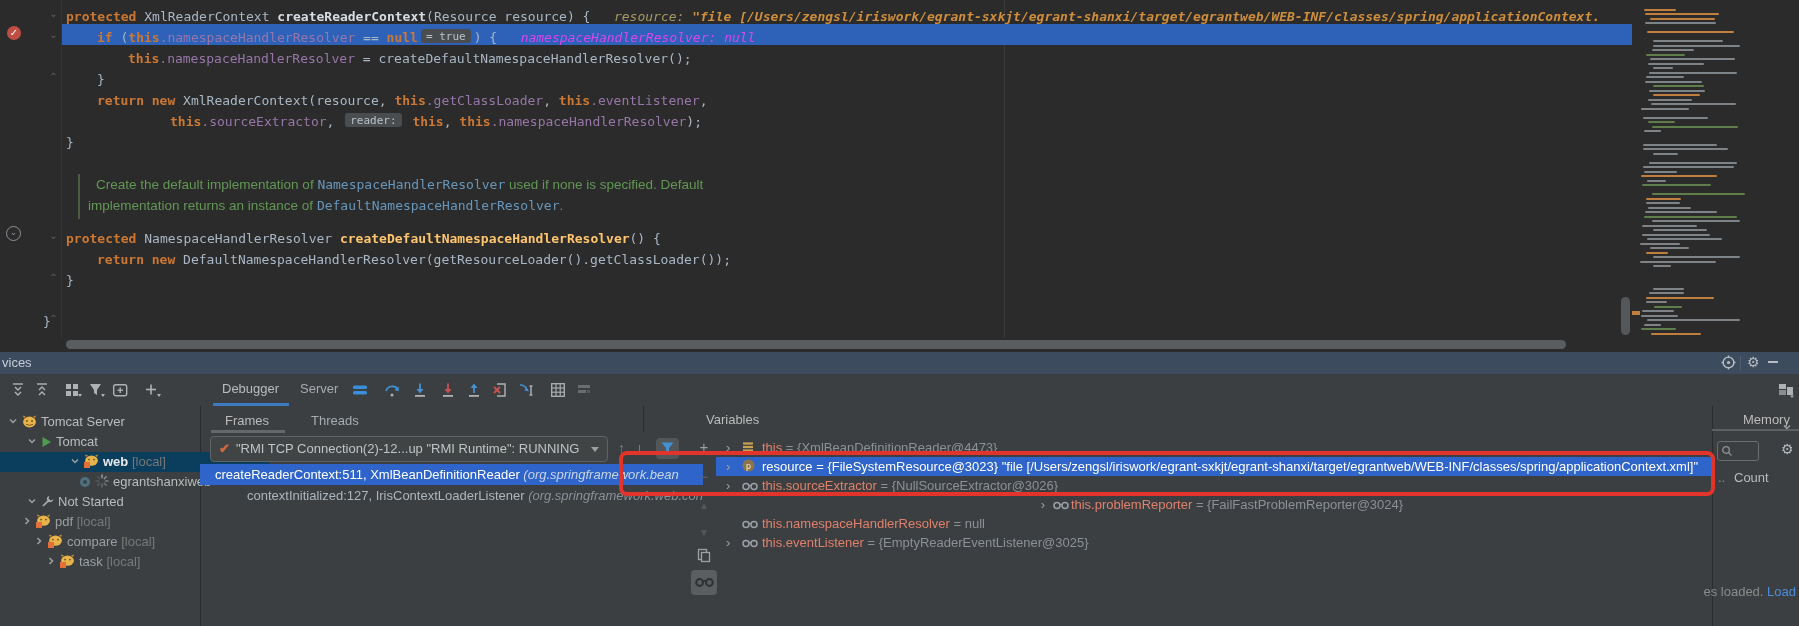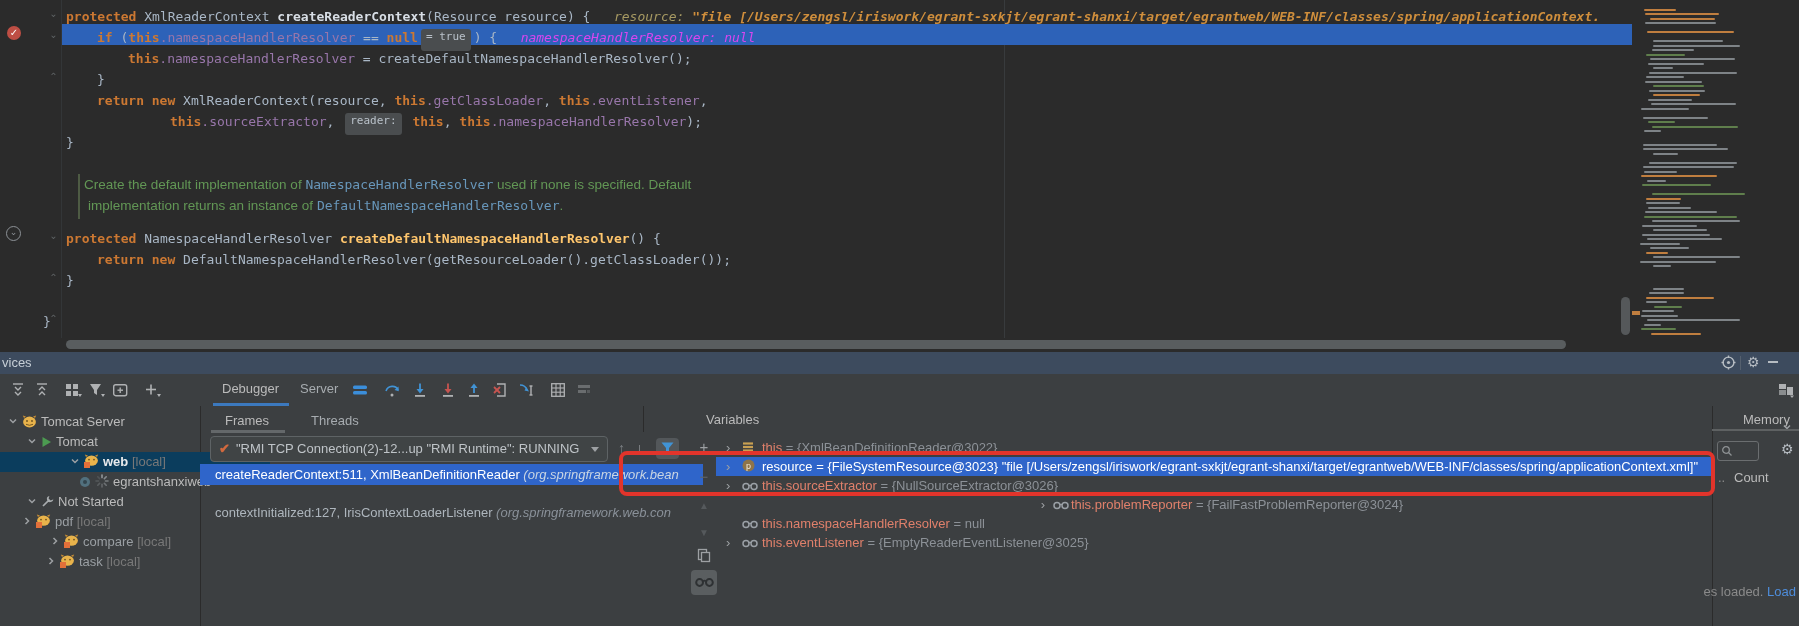--- a/index.html
+++ b/index.html
@@ -13,21 +13,21 @@
   .exec-bar{position:absolute;left:62px;width:1570px;height:21px;background:#2D62B8;}
   .code-line{position:absolute;height:21px;line-height:21px;font-family:"DejaVu Sans Mono",monospace;
              font-size:13px;white-space:pre;color:#A9B7C6;}
   .code-line.doc{font-family:"Liberation Sans",sans-serif;font-size:13.5px;}
   .tk-kw{color:#CC7832;font-weight:bold;}
   .tk-pl{color:#A9B7C6;}
   .tk-fld{color:#9876AA;}
   .tk-mthd{color:#FFC66D;font-weight:bold;}
   .tk-declw{color:#D8DEE5;font-weight:bold;}
   .tk-chip{display:inline-block;background:#4A4D4F;color:#B9C1C9;border-radius:3px;padding:0 5px;
-           font-size:11px;line-height:15px;height:22px;vertical-align:2px;margin:0 3px;}
+           font-size:11px;line-height:15px;height:14px;vertical-align:2px;margin:0 3px;}
   .tk-hintl{color:#A79A63;font-style:italic;}
   .tk-hintv{color:#CF8E3C;font-style:italic;font-weight:bold;}
   .tk-hint2{color:#d946ef;font-style:italic;}
   .tk-cmt{color:#629755;}
   .tk-cmtref{color:#6897BB;font-family:"DejaVu Sans Mono",monospace;font-size:13px;}
   .doc-bar{position:absolute;left:78px;top:174px;width:2px;height:45px;background:#4E5B44;}
   .bp{position:absolute;left:7px;top:26px;width:14px;height:14px;border-radius:50%;background:#BE4E44;
       color:#fff;font-size:10px;line-height:14px;text-align:center;}
   .ovr{position:absolute;left:6px;top:226px;width:13px;height:13px;border-radius:50%;border:1.5px solid #8C9196;
        color:#8C9196;font-size:9px;line-height:11px;text-align:center;}
@@ -104,21 +104,21 @@
     <div class="margin-guide"></div>
     <div>
         <div class="code-line" style="left: 66px; top: 6px;"><span class="tk-kw">protected </span><span class="tk-pl">XmlReaderContext </span><span class="tk-declw">createReaderContext</span><span class="tk-pl">(Resource resource) {</span><span class="tk-pl">   </span><span class="tk-hintl">resource: </span><span class="tk-hintv">"file [/Users/zengsl/iriswork/egrant-sxkjt/egrant-shanxi/target/egrantweb/WEB-INF/classes/spring/applicationContext.</span></div>
         <div class="exec-bar" style="top: 24px;"></div>
         <div class="code-line" style="left: 97px; top: 27px;"><span class="tk-kw">if </span><span class="tk-pl">(</span><span class="tk-kw">this</span><span class="tk-fld">.namespaceHandlerResolver</span><span class="tk-pl"> == </span><span class="tk-kw">null</span><span class="tk-chip">= true</span><span class="tk-pl">) {</span><span class="tk-pl">   </span><span class="tk-hint2">namespaceHandlerResolver: null</span></div>
         <div class="code-line" style="left: 128px; top: 48px;"><span class="tk-kw">this</span><span class="tk-fld">.namespaceHandlerResolver</span><span class="tk-pl"> = </span><span class="tk-pl">createDefaultNamespaceHandlerResolver();</span></div>
         <div class="code-line" style="left: 97px; top: 69px;"><span class="tk-pl">}</span></div>
         <div class="code-line" style="left: 97px; top: 90px;"><span class="tk-kw">return </span><span class="tk-kw">new </span><span class="tk-pl">XmlReaderContext(resource, </span><span class="tk-kw">this</span><span class="tk-fld">.getClassLoader</span><span class="tk-pl">, </span><span class="tk-kw">this</span><span class="tk-fld">.eventListener</span><span class="tk-pl">,</span></div>
         <div class="code-line" style="left: 170px; top: 111px;"><span class="tk-kw">this</span><span class="tk-fld">.sourceExtractor</span><span class="tk-pl">, </span><span class="tk-chip">reader:</span><span class="tk-kw"> this</span><span class="tk-pl">, </span><span class="tk-kw">this</span><span class="tk-fld">.namespaceHandlerResolver</span><span class="tk-pl">);</span></div>
         <div class="code-line" style="left: 66px; top: 132px;"><span class="tk-pl">}</span></div>
-        <div class="code-line doc" style="left: 84px; top: 174px;"><span class="tk-cmt">Create the default implementation of </span><span class="tk-cmtref">NamespaceHandlerResolver</span><span class="tk-cmt"> used if none is specified. Default</span></div>
+        <div class="code-line doc" style="left: 96px; top: 174px;"><span class="tk-cmt">Create the default implementation of </span><span class="tk-cmtref">NamespaceHandlerResolver</span><span class="tk-cmt"> used if none is specified. Default</span></div>
         <div class="code-line doc" style="left: 88px; top: 195px;"><span class="tk-cmt">implementation returns an instance of </span><span class="tk-cmtref">DefaultNamespaceHandlerResolver</span><span class="tk-cmt">.</span></div>
         <div class="code-line" style="left: 66px; top: 228px;"><span class="tk-kw">protected </span><span class="tk-pl">NamespaceHandlerResolver </span><span class="tk-mthd">createDefaultNamespaceHandlerResolver</span><span class="tk-pl">() {</span></div>
         <div class="code-line" style="left: 97px; top: 249px;"><span class="tk-kw">return </span><span class="tk-kw">new </span><span class="tk-pl">DefaultNamespaceHandlerResolver(getResourceLoader().getClassLoader());</span></div>
         <div class="code-line" style="left: 66px; top: 270px;"><span class="tk-pl">}</span></div>
         <div class="code-line" style="left: 43px; top: 311px;"><span class="tk-pl">}</span></div>
       </div>
     <div class="doc-bar"></div>
     <div class="bp">✓</div>
     <div class="ovr">⌄</div>
     <div>
@@ -381,21 +381,21 @@
       <div class="tree-row dim" style="top: 512px; padding-left: 22px;"><span class="chev"><svg width="10" height="10" viewBox="0 0 10 10">
             <polyline points="3.5,2 6.5,5 3.5,8" fill="none" stroke="#9DA0A3" stroke-width="1.5"></polyline>
           </svg></span><span class="tree-ico"><svg width="15" height="14" viewBox="0 0 15 14">
             <path d="M2,3 L0.8,0.5 L4,1.6 Z" fill="#C98E35"></path>
             <path d="M13,3 L14.2,0.5 L11,1.6 Z" fill="#C98E35"></path>
             <ellipse cx="7.5" cy="6.6" rx="6.4" ry="5.2" fill="#E8B34B"></ellipse>
             <circle cx="5" cy="5.6" r="0.9" fill="#6B4F1D"></circle>
             <circle cx="10" cy="5.6" r="0.9" fill="#6B4F1D"></circle>
             <rect x="0" y="8" width="6" height="6" fill="#E2703A"></rect>
           </svg></span><span class="lbl">pdf</span><span class="sfx"> [local]</span></div>
-      <div class="tree-row dim" style="top: 532px; padding-left: 50px;"><span class="chev"><svg width="10" height="10" viewBox="0 0 10 10">
+      <div class="tree-row dim" style="top: 532px; padding-left: 34px;"><span class="chev"><svg width="10" height="10" viewBox="0 0 10 10">
             <polyline points="3.5,2 6.5,5 3.5,8" fill="none" stroke="#9DA0A3" stroke-width="1.5"></polyline>
           </svg></span><span class="tree-ico"><svg width="15" height="14" viewBox="0 0 15 14">
             <path d="M2,3 L0.8,0.5 L4,1.6 Z" fill="#C98E35"></path>
             <path d="M13,3 L14.2,0.5 L11,1.6 Z" fill="#C98E35"></path>
             <ellipse cx="7.5" cy="6.6" rx="6.4" ry="5.2" fill="#E8B34B"></ellipse>
             <circle cx="5" cy="5.6" r="0.9" fill="#6B4F1D"></circle>
             <circle cx="10" cy="5.6" r="0.9" fill="#6B4F1D"></circle>
             <rect x="0" y="8" width="6" height="6" fill="#E2703A"></rect>
           </svg></span><span class="lbl">compare</span><span class="sfx"> [local]</span></div>
       <div class="tree-row dim" style="top: 552px; padding-left: 46px;"><span class="chev"><svg width="10" height="10" viewBox="0 0 10 10">
@@ -419,21 +419,21 @@
     <span class="dd-arrow"></span>
   </div>
   <span class="mini-arrow" style="left:618px;top:440px;color:#7E8286">↑</span>
   <span class="mini-arrow" style="left:636px;top:440px">↓</span>
   <span class="funnel-btn">
     <svg width="15" height="14" viewBox="0 0 15 14" style="margin:3px 0 0 4px">
         <path d="M1.5,1.5 L13.5,1.5 L9,7 L9,12.5 L6,10.5 L6,7 Z" fill="#4193D5"></path>
       </svg></span>
   <div>
       <div class="frame-row sel" style="top: 464px;"><span>createReaderContext:511, XmlBeanDefinitionReader </span><span class="pkg">(org.springframework.bean</span></div>
-      <div class="frame-row" style="top: 502px;"><span>contextInitialized:127, IrisContextLoaderListener </span><span class="pkg">(org.springframework.web.con</span></div>
+      <div class="frame-row" style="top: 485px; text-align: right;"><span>contextInitialized:127, IrisContextLoaderListener </span><span class="pkg">(org.springframework.web.con</span></div>
     </div>
 
   <span class="tabtxt" style="left:706px;top:412px;position:absolute">Variables</span>
   <span class="vars-strip-btn" style="top:438px">+</span>
   <span class="vars-strip-btn" style="top:468px;color:#606468">−</span>
   <span class="vars-strip-btn" style="top:500px;color:#55595C;font-size:10px">▲</span>
   <span class="vars-strip-btn" style="top:527px;color:#55595C;font-size:10px">▼</span>
   <span class="vars-strip-btn" style="top:548px">
     <svg width="14" height="15" viewBox="0 0 14 15">
         <rect x="1.5" y="1.5" width="8" height="10" fill="none" stroke="#9DA0A3" stroke-width="1.3"></rect>
@@ -443,21 +443,21 @@
     <svg width="19" height="11" viewBox="0 0 19 11" style="margin-top:7px">
         <circle cx="4.6" cy="5.5" r="3.4" fill="none" stroke="#2E3133" stroke-width="2"></circle>
         <circle cx="14.4" cy="5.5" r="3.4" fill="none" stroke="#2E3133" stroke-width="2"></circle>
         <path d="M8,4.5 Q9.5,2.8 11,4.5" fill="none" stroke="#2E3133" stroke-width="1.6"></path>
       </svg></span>
   <div>
       <div class="var-row" style="top: 438px;"><span class="var-chev">›</span><span style="display: inline-block; width: 20px; vertical-align: -1px;"><svg width="12" height="12" viewBox="0 0 12 12">
             <rect x="1" y="1.4" width="10" height="2.2" fill="#C9A052"></rect>
             <rect x="1" y="4.9" width="10" height="2.2" fill="#C9A052"></rect>
             <rect x="1" y="8.4" width="10" height="2.2" fill="#C9A052"></rect>
-          </svg></span><span class="var-name">this</span><span class="var-val"> = {XmlBeanDefinitionReader@3022}</span></div>
+          </svg></span><span class="var-name">this</span><span class="var-val"> = {XmlBeanDefinitionReader@4473}</span></div>
       <div class="var-row sel" style="top: 457px;"><span class="var-chev">›</span><span style="display: inline-block; width: 20px; vertical-align: -1px;"><svg width="13" height="13" viewBox="0 0 13 13">
             <circle cx="6.5" cy="6.5" r="6" fill="#8F7448"></circle>
             <text x="6.5" y="9.6" font-size="9" fill="#EDE5D4" text-anchor="middle" font-family="DejaVu Sans Mono, monospace">p</text>
           </svg></span><span class="var-name">resource</span><span class="var-val"> = {FileSystemResource@3023} "file [/Users/zengsl/iriswork/egrant-sxkjt/egrant-shanxi/target/egrantweb/WEB-INF/classes/spring/applicationContext.xml]"</span></div>
       <div class="var-row" style="top: 476px;"><span class="var-chev">›</span><span style="display: inline-block; width: 20px; vertical-align: -1px;"><svg width="16" height="9" viewBox="0 0 16 9">
             <circle cx="4" cy="4.5" r="3" fill="none" stroke="#9AA0A6" stroke-width="1.5"></circle>
             <circle cx="12" cy="4.5" r="3" fill="none" stroke="#9AA0A6" stroke-width="1.5"></circle>
             <path d="M7,4 Q8,2.6 9,4" fill="none" stroke="#9AA0A6" stroke-width="1.2"></path>
           </svg></span><span class="var-name">this.sourceExtractor</span><span class="var-val"> = {NullSourceExtractor@3026}</span></div>
       <div class="var-row" style="top: 495px; text-align: center;"><span class="var-chev">›</span><span style="display: inline-block; width: 20px; vertical-align: -1px;"><svg width="16" height="9" viewBox="0 0 16 9">

